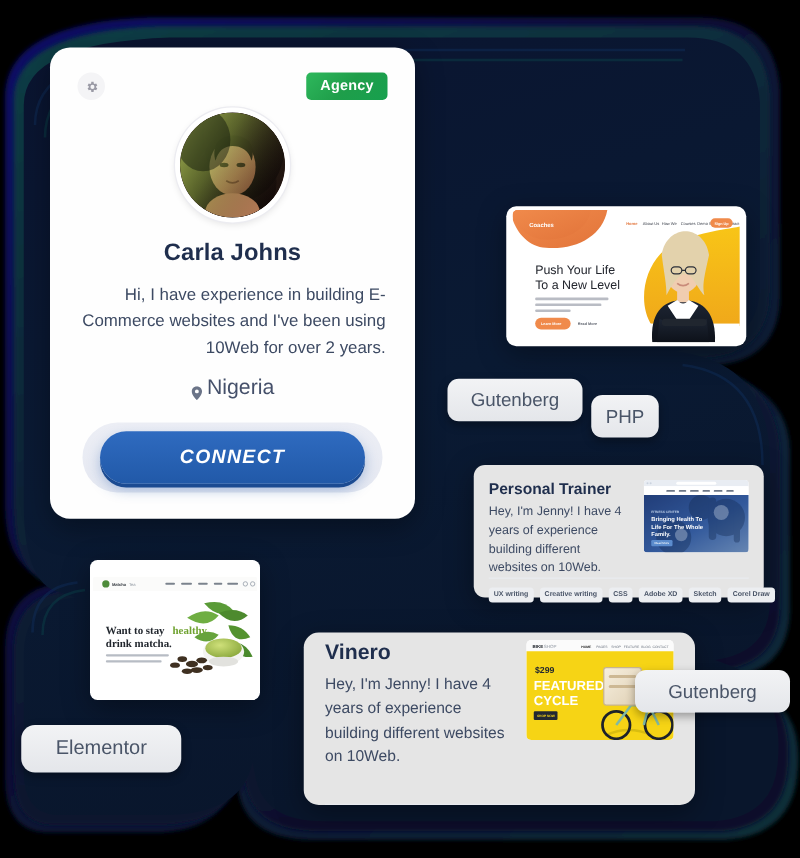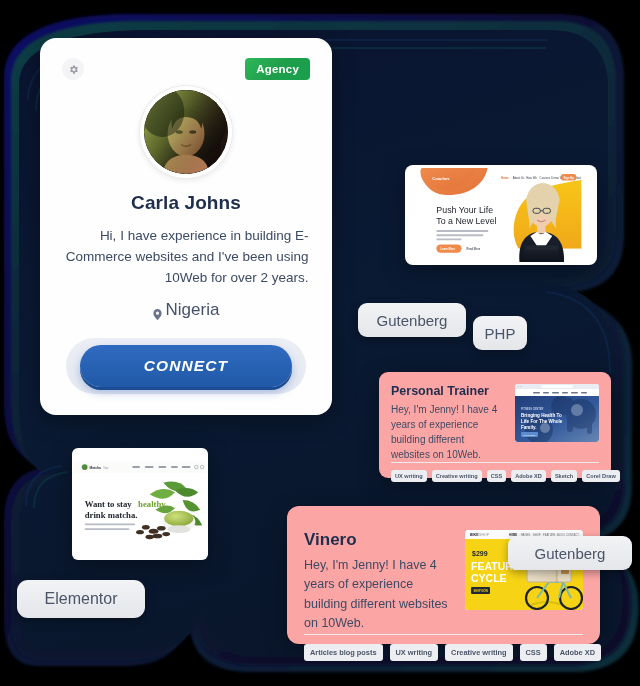--- a/index.html
+++ b/index.html
@@ -165,46 +165,46 @@
     font-family: "Liberation Sans", sans-serif;
   }
   #pill-gutenberg { left: 358px; top: 303px; width: 108px; height: 34px; font-size: 15px; border-radius: 9px;}
   #pill-php       { left: 473px; top: 316px; width: 54px;  height: 34px; font-size: 15px; border-radius: 9px;}
   #pill-javascript{ left: 508px; top: 536px; width: 124px; height: 34px; font-size: 15px; border-radius: 9px;}
   #pill-elementor { left: 17px;  top: 580px; width: 128px; height: 38px; font-size: 16px; border-radius: 11px;}
 
   
   #site-coaching {
     left: 405px; top: 165px;
-    width: 192px; height: 100px;
+    width: 192px; height: 112px;
     border-radius: 8px;
     overflow: hidden;
     background: #fff;
     padding: 3px;
   }
   #site-matcha {
     left: 72px; top: 448px;
     width: 136px; height: 112px;
     border-radius: 6px;
     overflow: hidden;
     background: #fff;
     padding: 2px;
   }
   .thumb-inner { width: 100%; height: 100%; border-radius: 5px; overflow: hidden; }
   .thumb-inner svg { display:block; width:100%; height:100%; }
 
   
   .portfolio {
-    background: #fca5a5;
+    background: #e5e5e5;
     padding: 14px 16px 0;
     display: flex;
     flex-direction: column;
   }
   #card-trainer { left: 379px; top: 372px; width: 232px; height: 106px; border-radius: 9px; padding: 12px 12px 0;}
-  #card-vinero  { left: 243px; top: 506px; width: 313px; height: 138px; border-radius: 12px; padding: 24px 17px 0; margin-left: 44px;}
+  #card-vinero  { left: 243px; top: 506px; width: 313px; height: 138px; border-radius: 12px; padding: 6px 17px 0;}
 
   .pf-row { display: flex; gap: 10px; }
   .pf-text { flex: 1 1 auto; min-width: 0; }
   .pf-title { font-weight: bold; color: #1f2e4d; }
   .pf-desc  { color: #3d4a63; }
   #card-trainer .pf-title { font-size: 12.5px; }
   #card-trainer .pf-desc  { font-size: 10px; line-height: 1.5; margin-top: 4px; }
   #card-vinero  .pf-title { font-size: 17px; }
   #card-vinero  .pf-desc  { font-size: 12.5px; line-height: 1.55; margin-top: 6px; }
 
@@ -662,25 +662,18 @@
               <rect x="92" y="26" width="14" height="26" rx="2" fill="#e8dcc2" stroke="#c7b48f" stroke-width="1"></rect>
               <rect x="66" y="28" width="22" height="2.4" rx="1.2" fill="#cdb894"></rect>
               <rect x="66" y="36" width="22" height="2.4" rx="1.2" fill="#cdb894"></rect>
               <rect x="96" y="36" width="8" height="8" rx="1" fill="#c08b4a"></rect>
             </g>
           </g>
         </svg>
       </div>
     </div>
     <div class="pf-divider"></div>
-    <div class="pf-tags">
-      <span class="pf-tag">Articles blog posts</span>
-      <span class="pf-tag">UX writing</span>
-      <span class="pf-tag">Creative writing</span>
-      <span class="pf-tag">CSS</span>
-      <span class="pf-tag">Adobe XD</span>
-    </div>
   </div>
 
   <button class="pill" id="pill-javascript">Gutenberg</button>
   <button class="pill" id="pill-elementor">Elementor</button>
 
 </div>
 
 </body></html>

